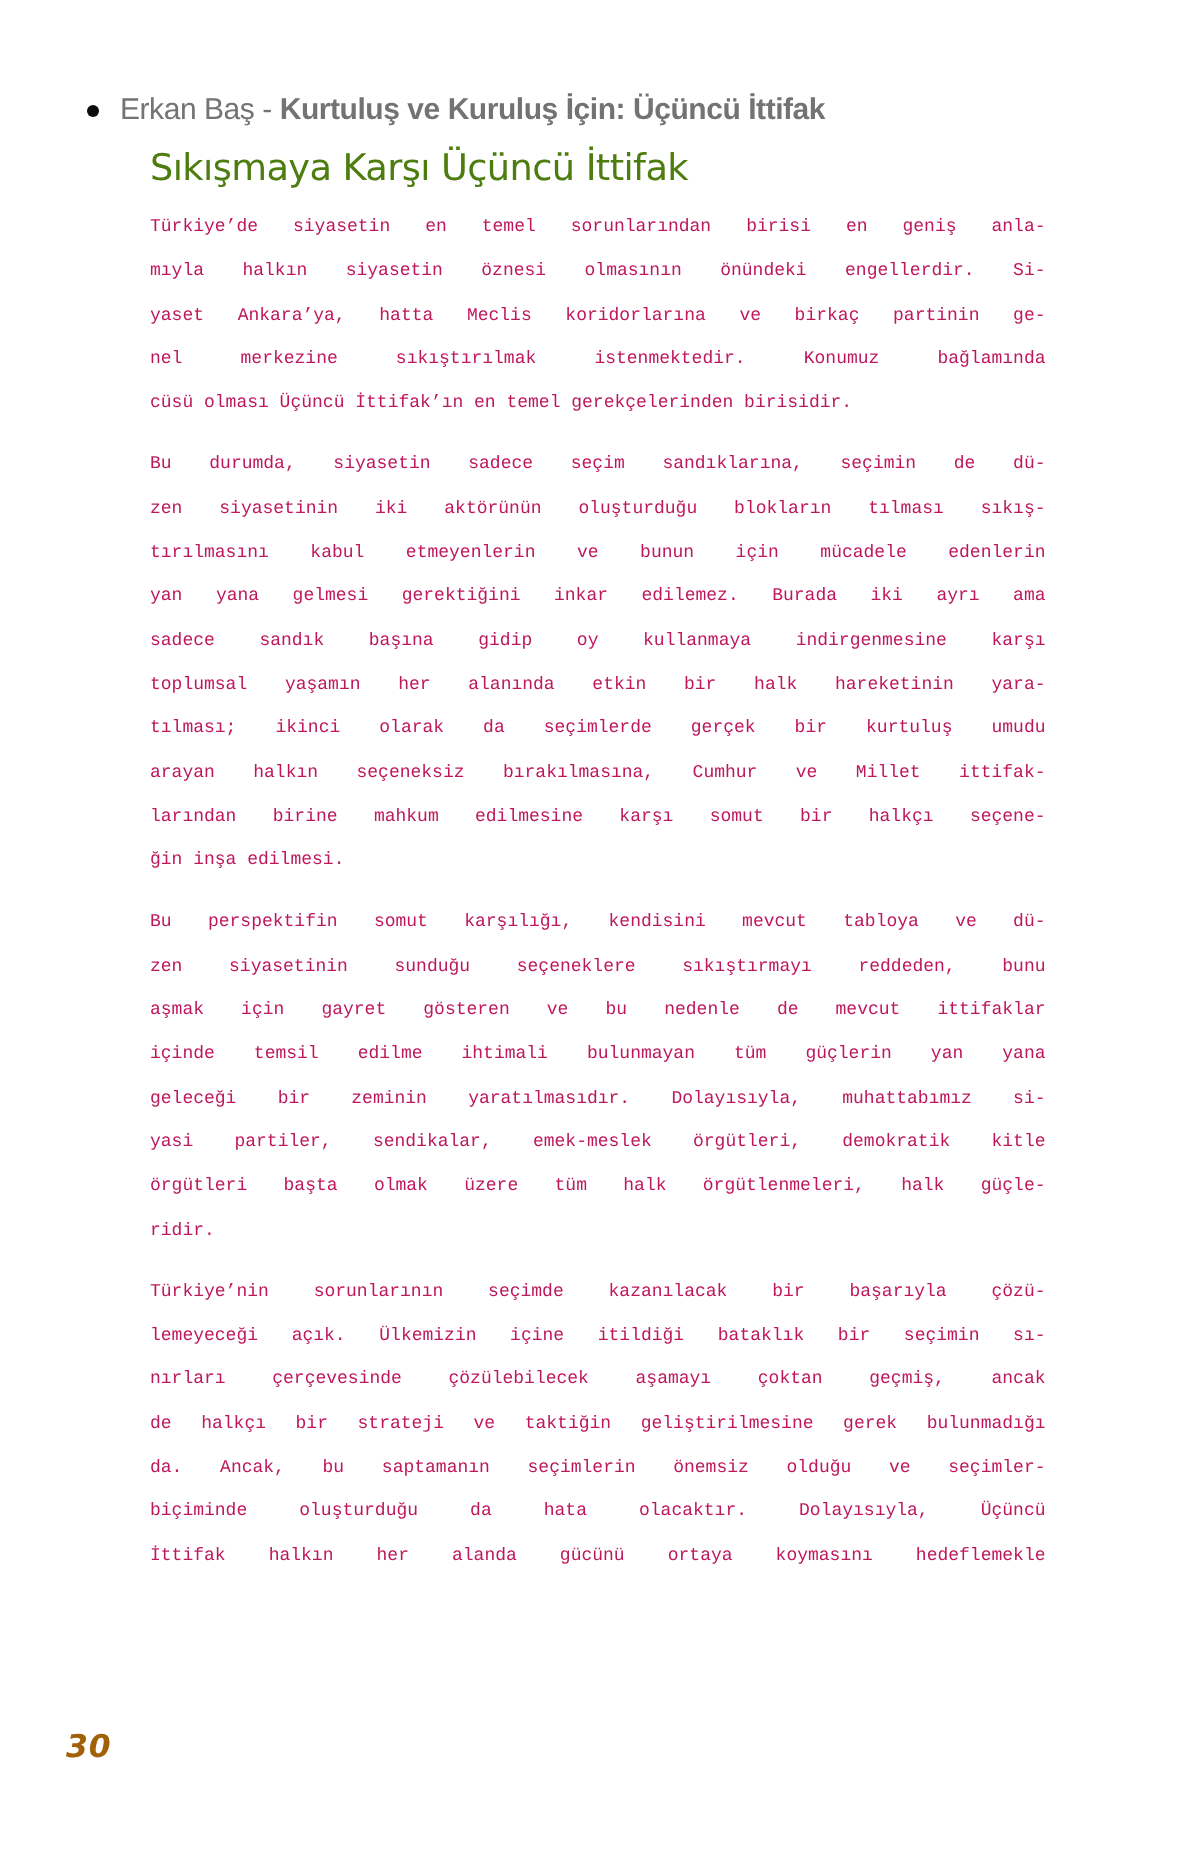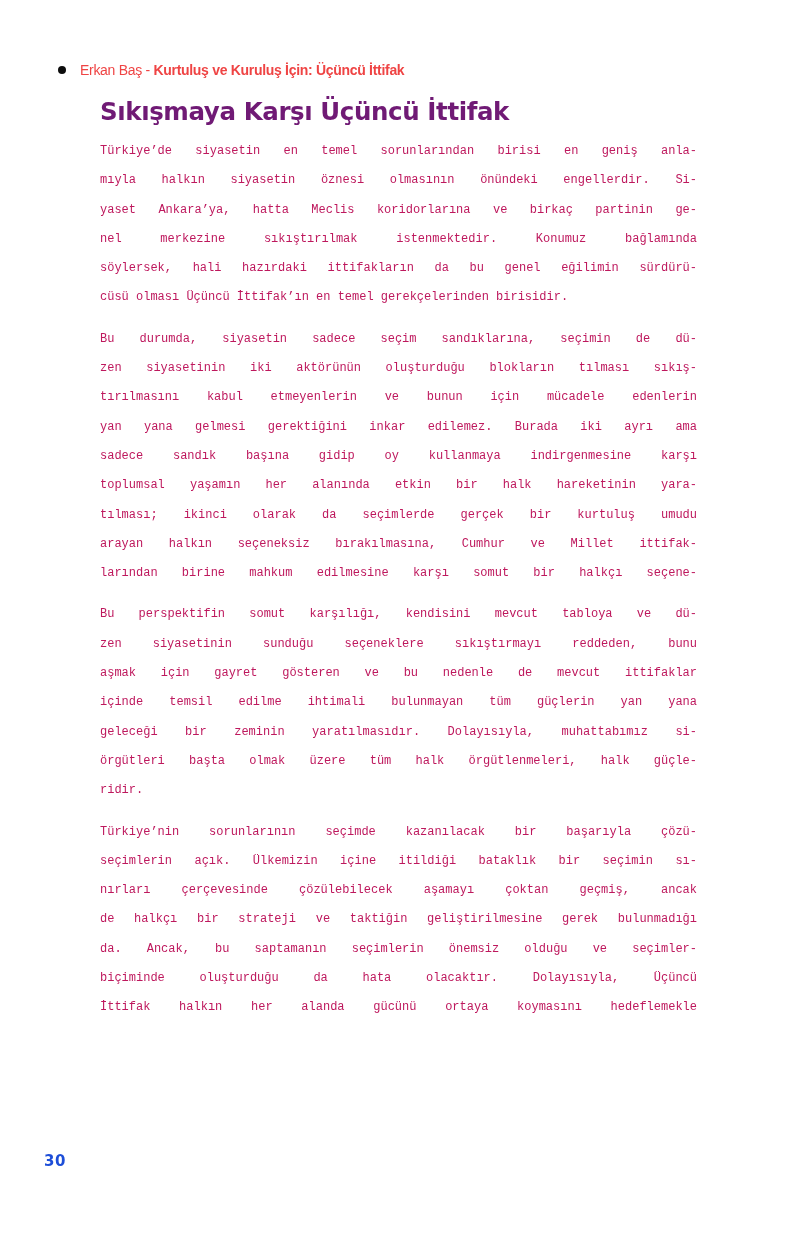--- a/index.html
+++ b/index.html
@@ -18,45 +18,45 @@
     background: #ffffff;
   }
   
   .running-header {
     position: absolute;
     left: 58px;
     top: 62px;
     display: flex;
     align-items: center;
     font-family: "Liberation Sans", sans-serif;
-    font-size: 14px;
+    font-size: 20px;
     letter-spacing: -0.3px;
-    color: #ef4444;
+    color: #737373;
     white-space: pre;
   }
   .bullet-dot {
     width: 8px;
     height: 8px;
     border-radius: 50%;
     background: #0d0d0d;
     margin-right: 14px;
     flex: 0 0 auto;
   }
   .header-author { font-weight: normal; }
   .header-book-title { font-weight: bold; }
   
   .section-title {
     position: absolute;
     left: 100px;
     top: 95px;
     font-family: "DejaVu Sans", sans-serif;
-    font-weight: 700;
+    font-weight: 400;
     font-size: 24.5px;
     letter-spacing: -0.4px;
-    color: #701a75;
+    color: #4d7c0f;
     line-height: 34px;
   }
   
   .body-text {
     position: absolute;
     left: 100px;
     top: 137px;
     width: 597px;
     font-family: Liberation Mono, monospace;
     font-size: 12px;
@@ -72,23 +72,24 @@
   .line.last {
     text-align-last: left;
   }
   
   .page-number {
     position: absolute;
     left: 44px;
     top: 1152px;
     font-family: "DejaVu Sans", sans-serif;
     font-weight: 600;
-    font-size: 15px;
-    color: #1d4ed8;
+    font-size: 21px;
+    color: #a16207;
     letter-spacing: 0.5px;
+    font-style: italic;
   }
 </style>
 </head>
 <body>
 
 <div class="page">
 
   <div class="running-header">
     <span class="bullet-dot"></span>
     <span class="header-author">Erkan Baş - </span>
@@ -96,46 +97,47 @@
   </div>
 
   <h1 class="section-title">Sıkışmaya Karşı Üçüncü İttifak</h1>
 
   <div class="body-text">
       <div class="para">
         <div class="line">Türkiye’de siyasetin en temel sorunlarından birisi en geniş anla-</div>
         <div class="line">mıyla halkın siyasetin öznesi olmasının önündeki engellerdir. Si-</div>
         <div class="line">yaset Ankara’ya, hatta Meclis koridorlarına ve birkaç partinin ge-</div>
         <div class="line">nel merkezine sıkıştırılmak istenmektedir. Konumuz bağlamında</div>
-        <div class="line">söylersek, hali hazırdaki ittifakların da bu genel eğilimin sürdürü-</div>
         <div class="line last">cüsü olması Üçüncü İttifak’ın en temel gerekçelerinden birisidir.</div>
       </div>
       <div class="para">
         <div class="line">Bu durumda, siyasetin sadece seçim sandıklarına, seçimin de dü-</div>
         <div class="line">zen siyasetinin iki aktörünün oluşturduğu blokların tılması sıkış-</div>
         <div class="line">tırılmasını kabul etmeyenlerin ve bunun için mücadele edenlerin</div>
         <div class="line">yan yana gelmesi gerektiğini inkar edilemez. Burada iki ayrı ama</div>
         <div class="line">sadece sandık başına gidip oy kullanmaya indirgenmesine karşı</div>
         <div class="line">toplumsal yaşamın her alanında etkin bir halk hareketinin yara-</div>
         <div class="line">tılması; ikinci olarak da seçimlerde gerçek bir kurtuluş umudu</div>
         <div class="line">arayan halkın seçeneksiz bırakılmasına, Cumhur ve Millet ittifak-</div>
         <div class="line">larından birine mahkum edilmesine karşı somut bir halkçı seçene-</div>
+        <div class="line last">ğin inşa edilmesi.</div>
       </div>
       <div class="para">
         <div class="line">Bu perspektifin somut karşılığı, kendisini mevcut tabloya ve dü-</div>
         <div class="line">zen siyasetinin sunduğu seçeneklere sıkıştırmayı reddeden, bunu</div>
         <div class="line">aşmak için gayret gösteren ve bu nedenle de mevcut ittifaklar</div>
         <div class="line">içinde temsil edilme ihtimali bulunmayan tüm güçlerin yan yana</div>
         <div class="line">geleceği bir zeminin yaratılmasıdır. Dolayısıyla, muhattabımız si-</div>
+        <div class="line">yasi partiler, sendikalar, emek-meslek örgütleri, demokratik kitle</div>
         <div class="line">örgütleri başta olmak üzere tüm halk örgütlenmeleri, halk güçle-</div>
         <div class="line last">ridir.</div>
       </div>
       <div class="para">
         <div class="line">Türkiye’nin sorunlarının seçimde kazanılacak bir başarıyla çözü-</div>
-        <div class="line">seçimlerin açık. Ülkemizin içine itildiği bataklık bir seçimin sı-</div>
+        <div class="line">lemeyeceği açık. Ülkemizin içine itildiği bataklık bir seçimin sı-</div>
         <div class="line">nırları çerçevesinde çözülebilecek aşamayı çoktan geçmiş, ancak</div>
         <div class="line">de halkçı bir strateji ve taktiğin geliştirilmesine gerek bulunmadığı</div>
         <div class="line">da. Ancak, bu saptamanın seçimlerin önemsiz olduğu ve seçimler-</div>
         <div class="line">biçiminde oluşturduğu da hata olacaktır. Dolayısıyla, Üçüncü</div>
         <div class="line">İttifak halkın her alanda gücünü ortaya koymasını hedeflemekle</div>
       </div>
     </div>
 
   <div class="page-number">30</div>
 

